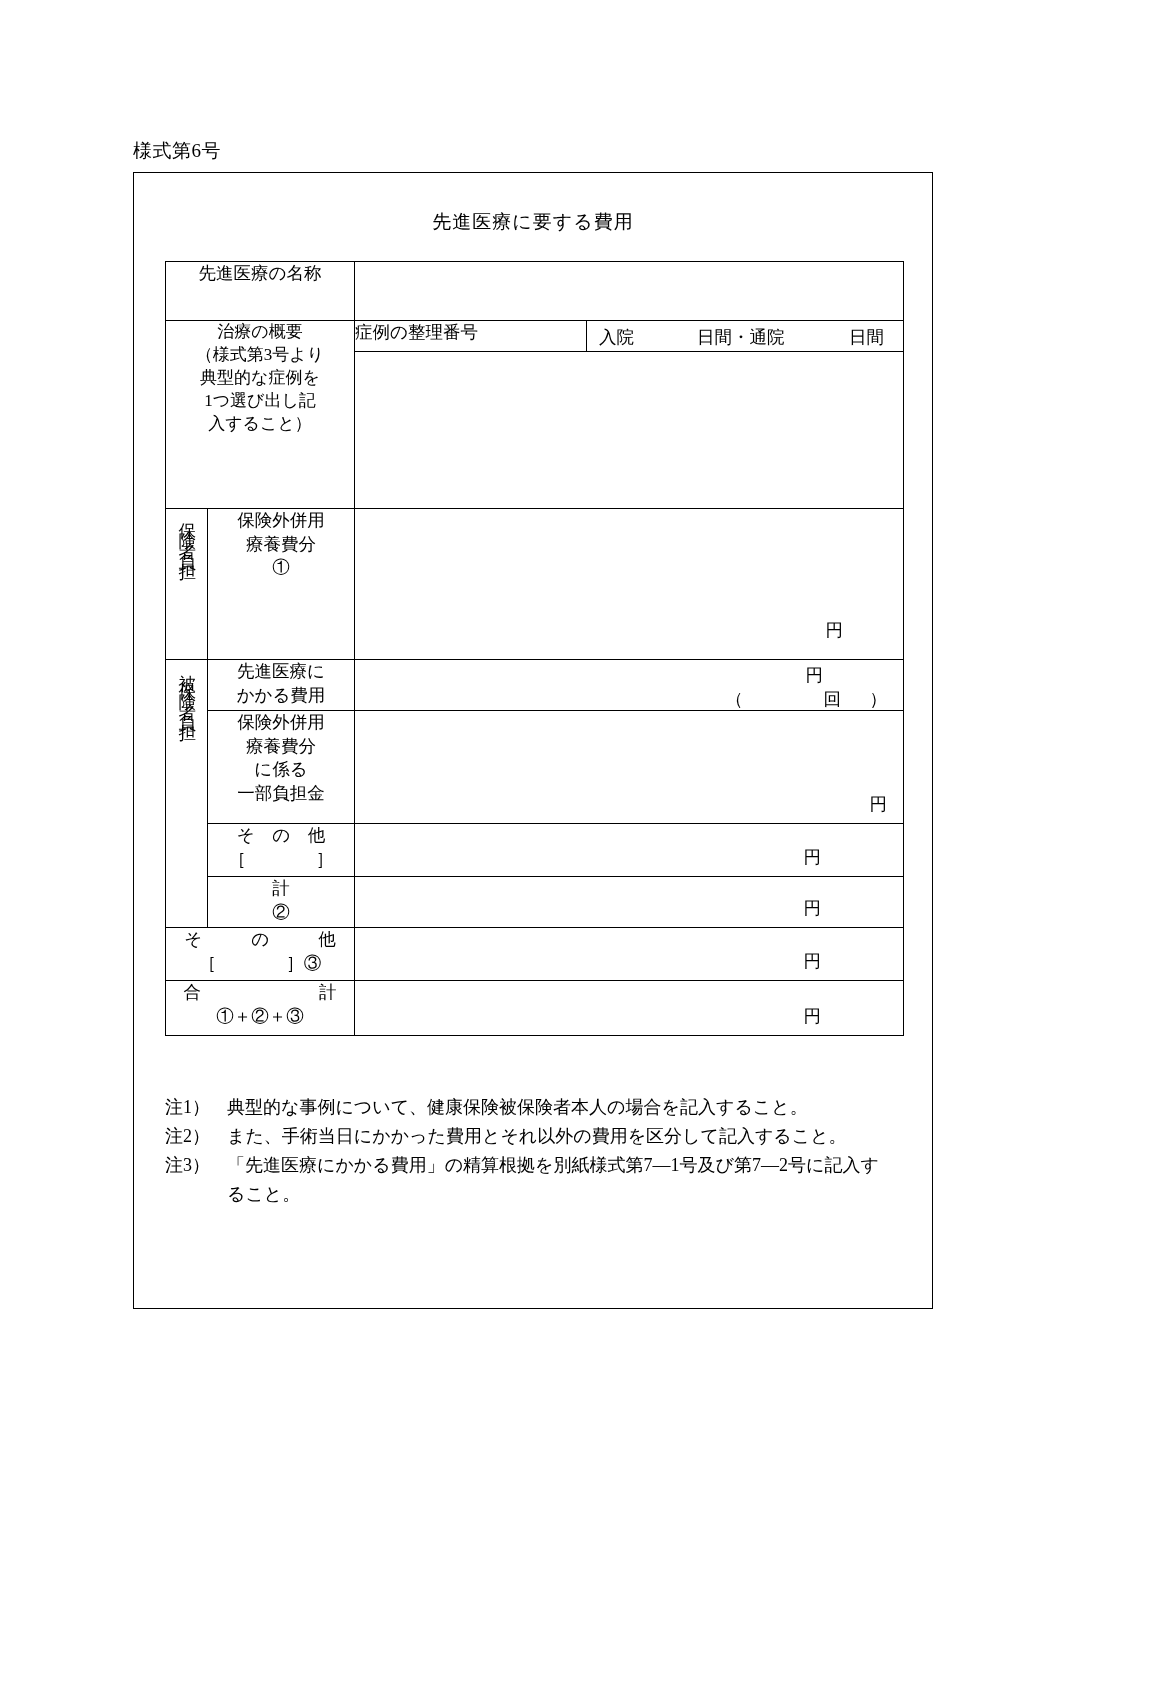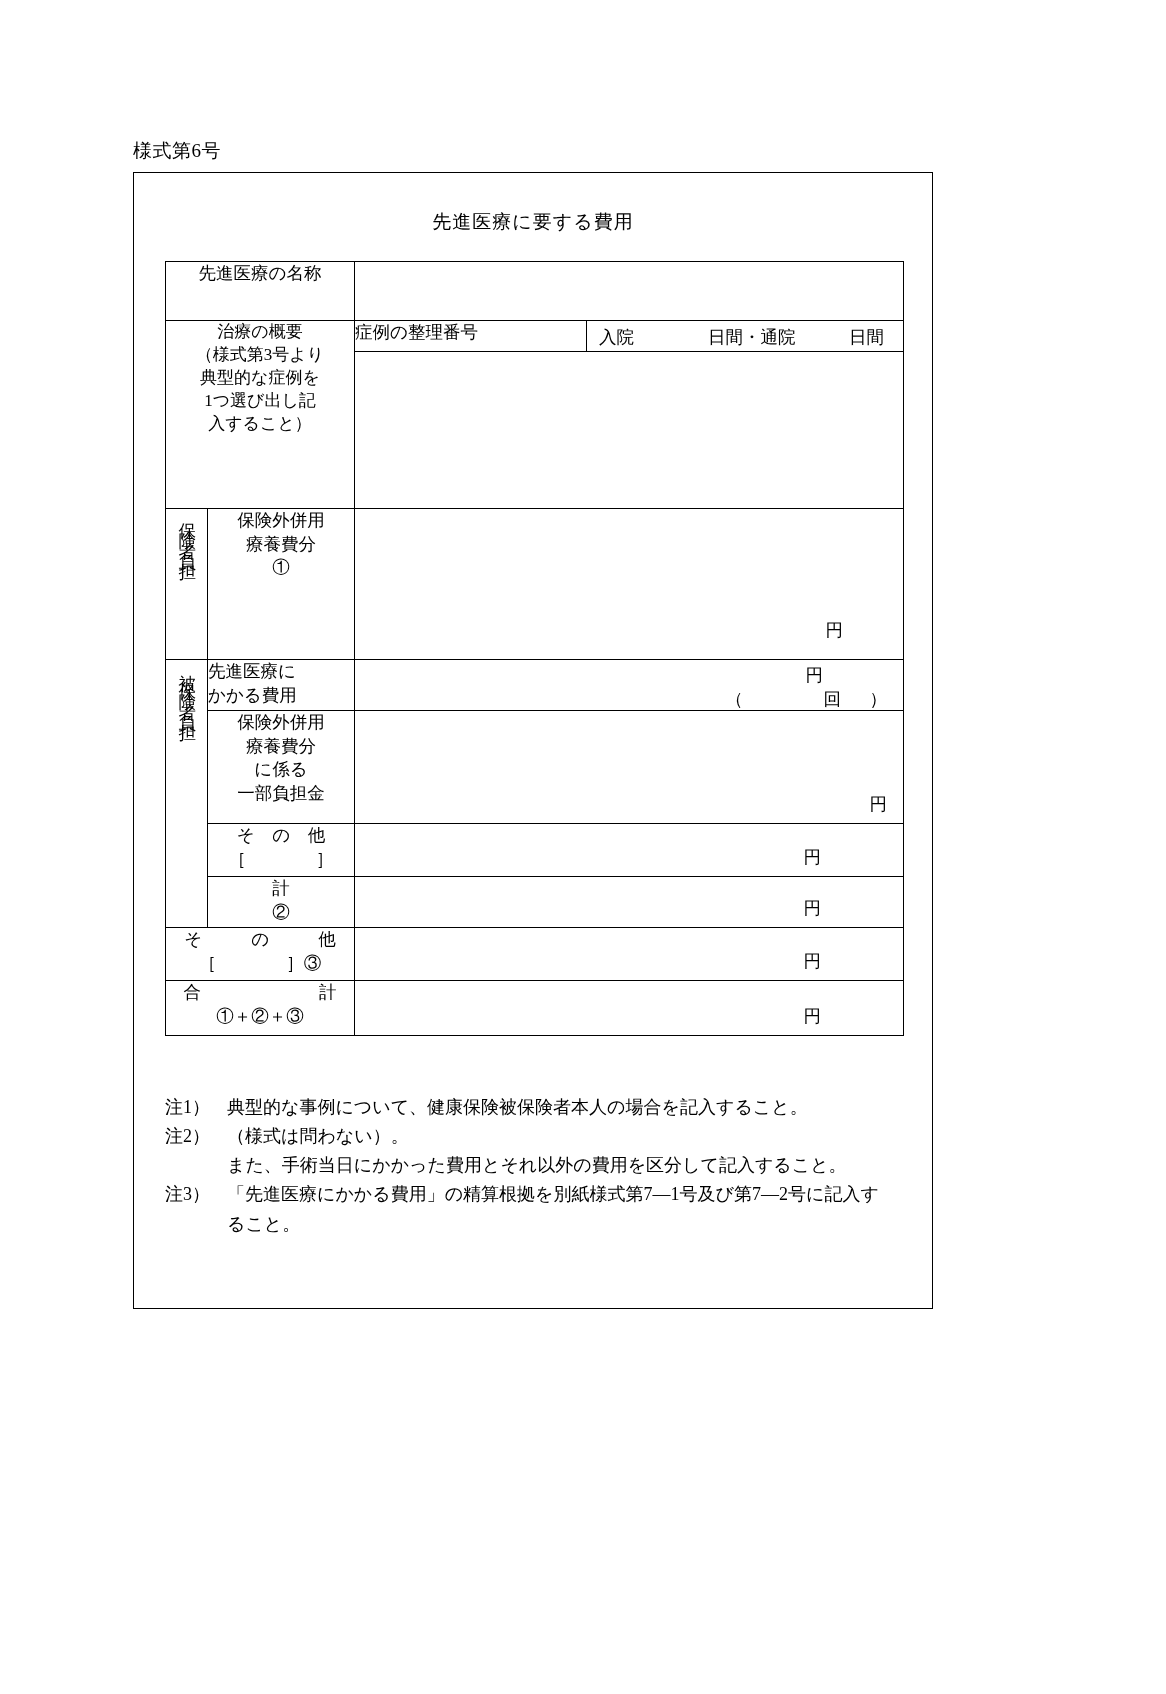--- a/index.html
+++ b/index.html
@@ -85,21 +85,21 @@
     display: inline-block;
     writing-mode: vertical-rl;
     text-orientation: upright;
     letter-spacing: 10px;
     line-height: 1;
     font-size: 17.5px;
   }
 
   .ctr  { text-align: center; }
   .mid  { vertical-align: middle; }
-  .lft  { text-align: left; }
+  .lft  { text-align: center; }
 
   .label-block {
     text-align: center;
     padding: 6px 4px;
     line-height: 1.45;
   }
   .label-block .ln { display: block; white-space: nowrap; }
 
   .treat-label {
     text-align: center;
@@ -173,21 +173,21 @@
           <td colspan="2" rowspan="2" class="treat-label" style="height:186px;">
             <span class="ln">治療の概要</span>
             <span class="ln">（様式第3号より</span>
             <span class="ln">典型的な症例を</span>
             <span class="ln">1つ選び出し記</span>
             <span class="ln">入すること）</span>
           </td>
           <td class="cell-pad" style="height:30px;">症例の整理番号</td>
           <td class="cell-pad money-cell" style="height:30px;">
             <span class="yen" style="left:12px; top:5px;">入院</span>
-            <span class="yen" style="left:121px; top:5px;">日間・通院</span>
+            <span class="yen" style="left:110px; top:5px;">日間・通院</span>
             <span class="yen" style="left:262px; top:5px;">日間</span>
           </td>
         </tr>
         <tr>
           <td colspan="2" class="cell-pad" style="height:156px;"></td>
         </tr>
 
         <tr>
           <td class="vert" style="height:150px;">
             <span class="vchars">保険者負担</span>
@@ -286,21 +286,20 @@
       <div class="note">
         <span class="note-tag">注1）</span>
         <span class="note-body">
           <span class="ln">典型的な事例について、健康保険被保険者本人の場合を記入すること。</span>
         </span>
       </div>
 
       <div class="note">
         <span class="note-tag">注2）</span>
         <span class="note-body">
-          <span class="ln">（様式は問わない）。</span>
           <span class="ln">また、手術当日にかかった費用とそれ以外の費用を区分して記入すること。</span>
         </span>
       </div>
 
       <div class="note">
         <span class="note-tag">注3）</span>
         <span class="note-body">
           <span class="ln">「先進医療にかかる費用」の精算根拠を別紙様式第7―1号及び第7―2号に記入す</span>
           <span class="ln">ること。</span>
         </span>

